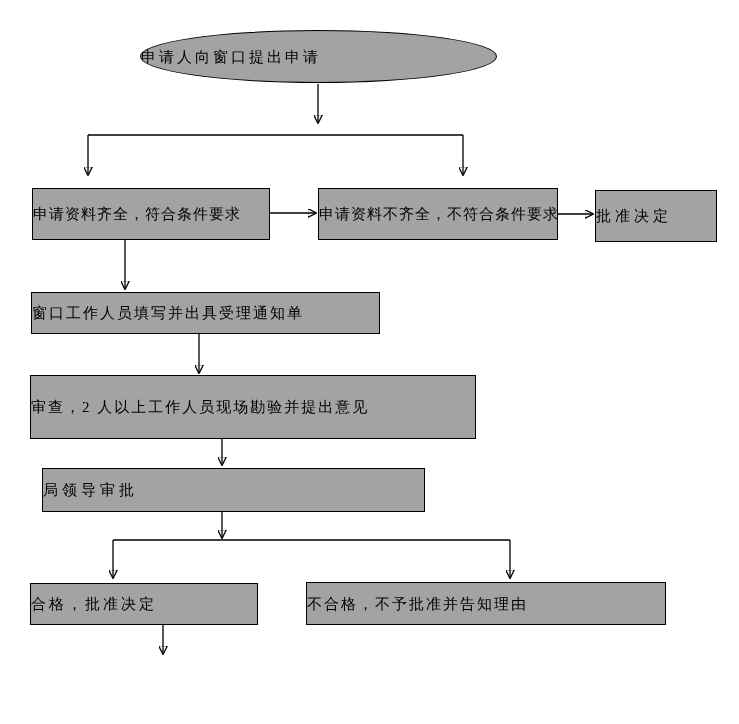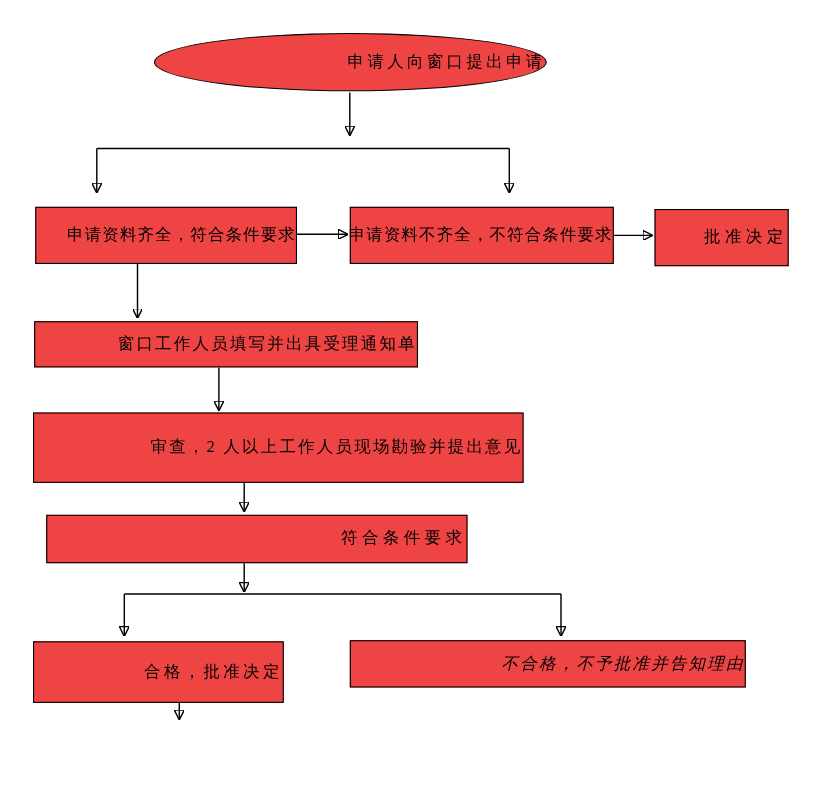--- a/index.html
+++ b/index.html
@@ -20,41 +20,41 @@
     position: absolute;
     left: 0;
     top: 0;
     width: 739px;
     height: 724px;
   }
   .node {
     position: absolute;
     box-sizing: border-box;
     border: 1.5px solid #000000;
-    background: #ef4444;
+    background: #a3a3a3;
     display: flex;
     align-items: center;
-    justify-content: flex-end;
+    justify-content: flex-start;
     text-align: center;
     font-size: 15px;
     letter-spacing: 1px;
     line-height: 1.2;
     white-space: nowrap;
   }
   .node.ellipse { border-radius: 50%; }
 
   #node-start       { left: 140px; top: 30px;  width: 357px; height: 53px; letter-spacing: 3px; }
   #node-complete    { left: 32px;  top: 188px; width: 238px; height: 52px; }
   #node-incomplete  { left: 318px; top: 188px; width: 240px; height: 52px; }
   #node-return      { left: 595px; top: 190px; width: 122px; height: 52px; letter-spacing: 4px; }
   #node-notice      { left: 31px;  top: 292px; width: 349px; height: 42px; letter-spacing: 2px; }
   #node-review      { left: 30px;  top: 375px; width: 446px; height: 64px; letter-spacing: 2px; }
   #node-approval    { left: 42px;  top: 468px; width: 383px; height: 44px; letter-spacing: 4px; }
-  #node-qualified   { left: 30px;  top: 583px; width: 228px; height: 56px; letter-spacing: 3px; }
-  #node-unqualified { left: 318px; top: 582px; width: 360px; height: 43px; letter-spacing: 2px; font-style: italic; }
+  #node-qualified   { left: 30px;  top: 583px; width: 228px; height: 42px; letter-spacing: 3px; }
+  #node-unqualified { left: 306px; top: 582px; width: 360px; height: 43px; letter-spacing: 2px; }
   #node-end         { left: 42px;  top: 657px; width: 408px; height: 51px; letter-spacing: 3px; }
 
   .connectors path {
     stroke: #000000;
     stroke-width: 1.3;
     fill: none;
   }
 </style>
 </head>
 <body>
@@ -101,21 +101,21 @@
 
   <div class="node" id="node-notice">
     <span>窗口工作人员填写并出具受理通知单</span>
   </div>
 
   <div class="node" id="node-review">
     <span>审查，2 人以上工作人员现场勘验并提出意见</span>
   </div>
 
   <div class="node" id="node-approval">
-    <span>符合条件要求</span>
+    <span>局领导审批</span>
   </div>
 
   <div class="node" id="node-qualified">
     <span>合格，批准决定</span>
   </div>
 
   <div class="node" id="node-unqualified">
     <span>不合格，不予批准并告知理由</span>
   </div>
 

